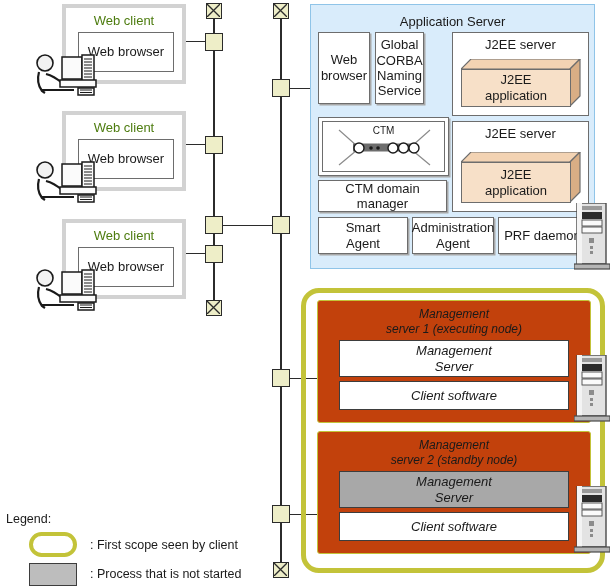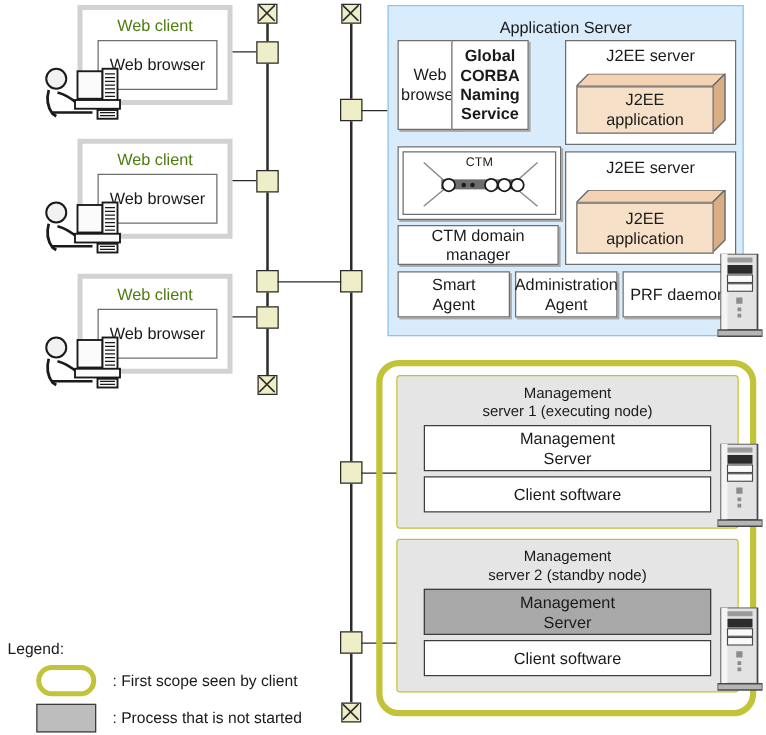--- a/index.html
+++ b/index.html
@@ -106,23 +106,24 @@
   }
 
   
   .scope{
     border:5px solid #c3c339;
     border-radius:18px;
     background:transparent;
   }
   .mgmtbox{
     position:absolute;
-    background:#e5e5e5;
+    background:#c2410c;
     border:1.5px solid #c3c339;
     border-radius:3px;
+    font-style:italic;
   }
   .mgmt-title{
     position:absolute;left:0;right:0;top:6px;
     text-align:center;font-size:12px;line-height:1.25;
   }
   .mgmt-inner{
     position:absolute;
     background:#ffffff;
     border:1.5px solid #3d3d3d;
     font-size:13px;
@@ -297,21 +298,21 @@
   <div class="abs conn" style="left:289px;top:513.5px;width:48px;"></div>
 
   <div class="abs appserver" style="left:310px;top:4px;width:285px;height:265px;">
     <div class="appserver-title">Application Server</div>
   </div>
 
   <div class="abs wbox-d ctr" style="left:318px;top:32px;width:52px;height:72px;flex-direction:column;">
     <span style="line-height:1.25;">Web browser</span>
   </div>
 
-  <div class="abs wbox-d ctr" style="left:361px;top:32px;width:62px;height:72px;flex-direction:column;font-weight:bold;">
+  <div class="abs wbox-d ctr" style="left:375px;top:32px;width:49px;height:72px;flex-direction:column;">
     <span>Global</span>
     <span>CORBA</span>
     <span>Naming</span>
     <span>Service</span>
   </div>
 
   <div class="ctmbox" style="left:318px;top:117px;width:129px;height:57px;">
     <div class="ctminner">
       <div class="ctm-label">CTM</div>
       <svg width="123" height="51" viewBox="0 0 123 51" style="position:absolute;left:0;top:0;">

